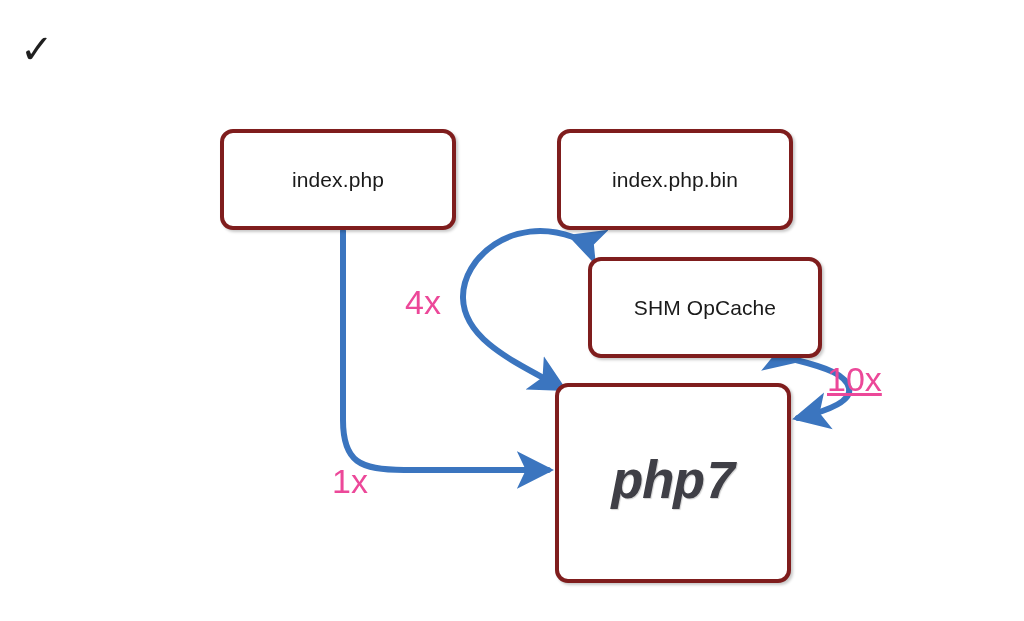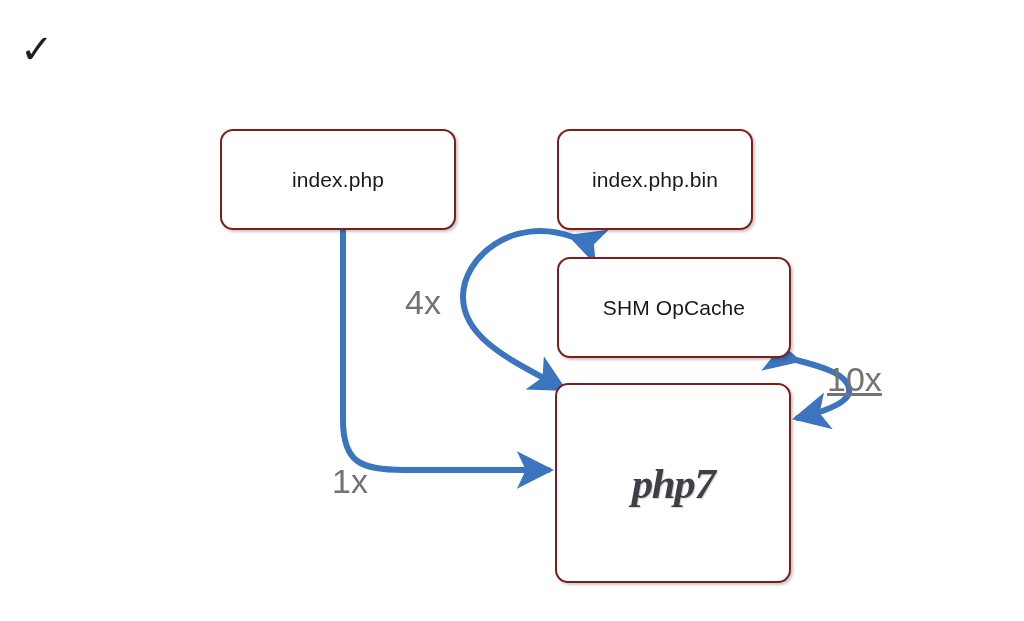--- a/index.html
+++ b/index.html
@@ -59,55 +59,55 @@
     width: 1024px;
     height: 621px;
     pointer-events: none;
   }
 
   
   .node {
     position: absolute;
     box-sizing: border-box;
     background: #ffffff;
-    border: 2px solid #7f1d1d;
+    border: 4px solid #7f1d1d;
     border-radius: 13px;
     display: flex;
     align-items: center;
     justify-content: center;
     box-shadow: 2px 2px 3px rgba(0,0,0,0.22);
     z-index: 3;
   }
   .node-label {
     font-size: 21px;
     color: #1a1a1a;
     font-family: "Liberation Sans", sans-serif;
     letter-spacing: 0.1px;
   }
   #node-index-php   { left: 220px; top: 129px; width: 236px; height: 101px; }
-  #node-index-bin   { left: 557px; top: 129px; width: 196px; height: 101px; }
-  #node-shm-opcache { left: 557px; top: 257px; width: 234px; height: 101px; }
+  #node-index-bin   { left: 557px; top: 129px; width: 236px; height: 101px; }
+  #node-shm-opcache { left: 588px; top: 257px; width: 234px; height: 101px; }
   #node-php7        { left: 555px; top: 383px; width: 236px; height: 200px; }
 
   .php7-logo {
-    font-family: Liberation Serif, serif;
-    font-size: 43px;
+    font-family: Liberation Mono, monospace;
+    font-size: 54px;
     font-weight: 700;
     font-style: italic;
     color: #3f3f46;
     letter-spacing: -1.5px;
     text-shadow: 1px 1px 1px rgba(0,0,0,0.18);
   }
 
   
   .edge-label {
     position: absolute;
     font-family: "Liberation Sans", sans-serif;
     font-size: 34px;
-    color: #737373;
+    color: #ec4899;
     z-index: 4;
     white-space: nowrap;
   }
   #label-4x  { left: 405px; top: 283px; }
   #label-1x  { left: 312px; top: 462px; margin-left: 20px; }
   #label-10x { left: 827px; top: 360px; text-decoration: underline; }
 </style>
 </head>
 <body>
 

